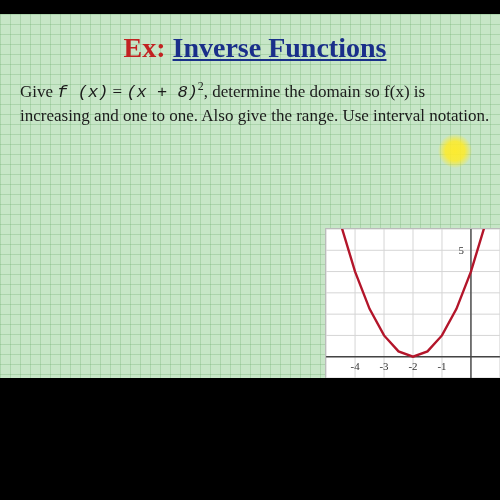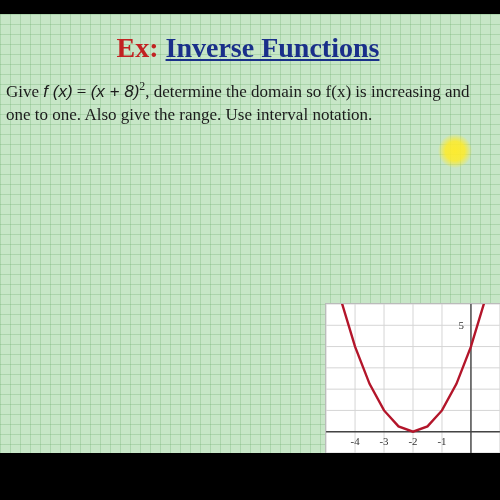--- a/index.html
+++ b/index.html
@@ -9,44 +9,44 @@
     background: #000;
     overflow: hidden;
     position: relative;
     font-family: "Times New Roman", serif;
   }
   .slide {
     position: absolute;
     left: 0;
     top: 14px;
     width: 500px;
-    height: 439px;
+    height: 364px;
     background-color: #c7e6c7;
     background-image:
       linear-gradient(to right, rgba(120,180,120,0.35) 1px, transparent 1px),
       linear-gradient(to bottom, rgba(120,180,120,0.35) 1px, transparent 1px);
     background-size: 10px 10px;
-    padding: 16px 10px 10px 6px;
+    padding: 16px 10px 10px 20px;
   }
   .title {
     text-align: center;
     font-size: 28px;
     font-weight: bold;
     margin-bottom: 14px;
     margin-top: 2px;
   }
   .title .ex { color: #c22222; }
   .title .subject { color: #1a2f8a; text-decoration: underline; }
   .para {
     font-size: 17px;
     color: #1b1b1b;
     line-height: 1.35;
     margin-bottom: 10px;
   }
-  .mathit { font-style: italic; font-family: Liberation Sans, sans-serif; }
+  .mathit { font-style: italic; font-family: Liberation Mono, monospace; }
   .sup { font-size: 0.7em; vertical-align: super; }
   .find { margin-top: 72px; }
   .highlight {
     position: absolute;
     width: 34px;
     height: 34px;
     border-radius: 50%;
     background: radial-gradient(circle, rgba(255,235,40,0.95) 0%, rgba(255,235,40,0.85) 40%, rgba(255,235,40,0) 72%);
     pointer-events: none;
   }

